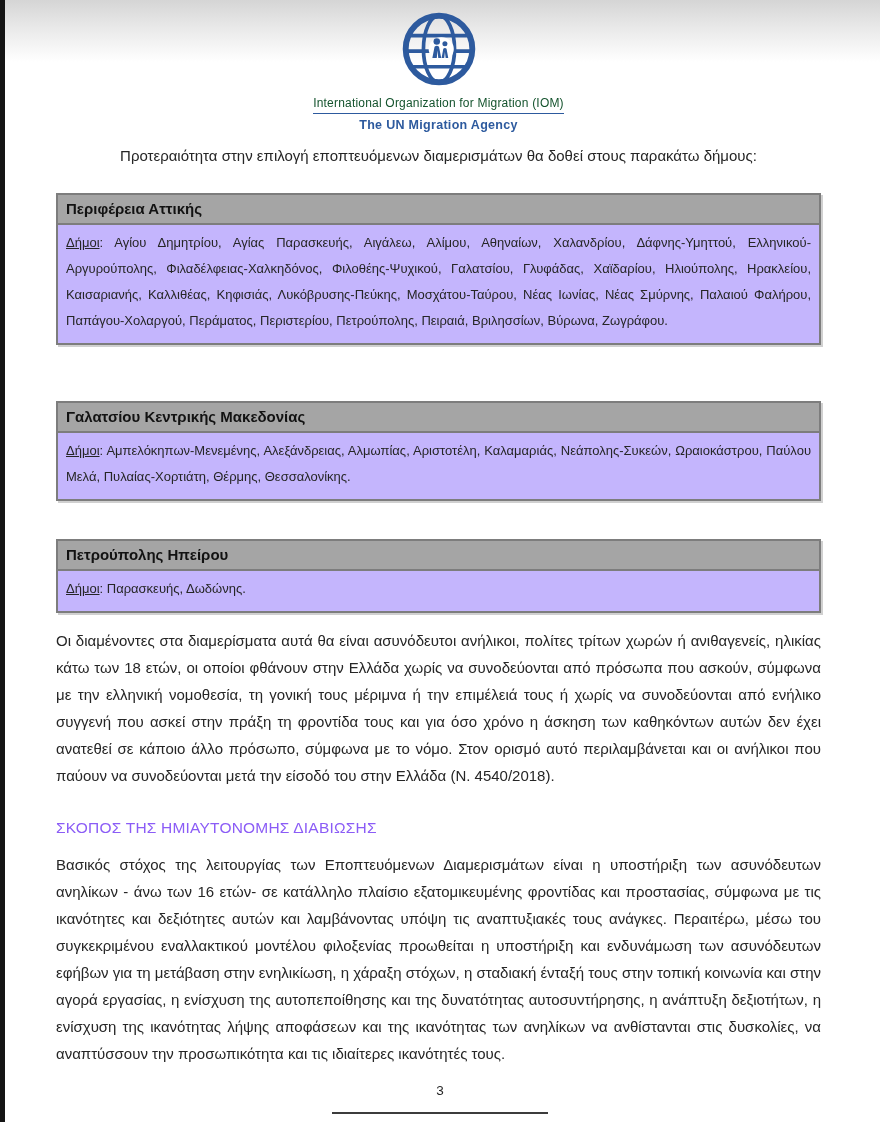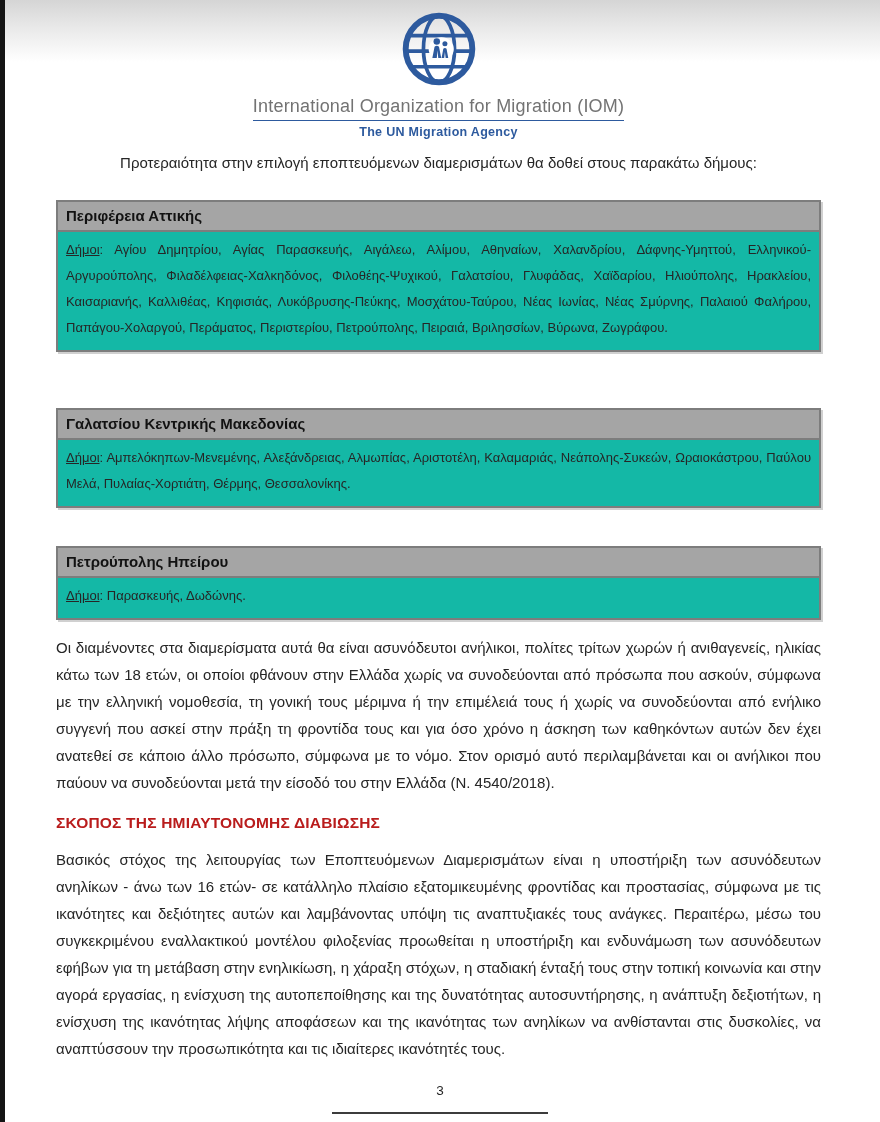--- a/index.html
+++ b/index.html
@@ -40,22 +40,22 @@
     text-align: center;
     padding-top: 12px;
   }
   .globe {
     display: inline-block;
     width: 96px;
     height: 74px;
   }
   .logo-name {
     margin-top: 6px;
-    font-size: 18px;
-    color: #737373;
+    font-size: 12px;
+    color: #14532d;
     display: inline-block;
     padding-bottom: 3px;
     border-bottom: 1px solid #2d5a9e;
     letter-spacing: 0.2px;
   }
   .logo-tagline {
     margin-top: 4px;
     font-size: 12.5px;
     font-weight: bold;
     color: #2d5a9e;
@@ -67,21 +67,21 @@
     font-size: 15px;
     line-height: 27px;
     color: #262626;
     text-align: center;
   }
   
   .region-box {
     border: 2px solid #7d7d7d;
     box-shadow: 2px 2px 0 rgba(120,120,120,0.35);
     margin-top: 24px;
-    background: #14b8a6;
+    background: #c4b5fd;
   }
   .region-box.first { margin-top: 24px; }
   .region-header {
     background: #a5a5a5;
     border-bottom: 2px solid #7d7d7d;
     font-weight: bold;
     color: #121212;
     font-size: 15px;
     padding: 5px 8px 6px 8px;
   }
@@ -100,24 +100,24 @@
   .spacer-16 { height: 14px; }
   
   .para {
     margin-top: 14px;
     font-size: 15px;
     line-height: 27px;
     text-align: justify;
     color: #262626;
   }
   .heading {
-    margin-top: 18px;
+    margin-top: 30px;
     font-size: 15.5px;
-    font-weight: bold;
-    color: #b91c1c;
+    font-weight: normal;
+    color: #8b5cf6;
     letter-spacing: 0.2px;
   }
   
   .footer {
     position: absolute;
     left: 0;
     bottom: 4px;
     width: 880px;
     text-align: center;
     z-index: 2;

